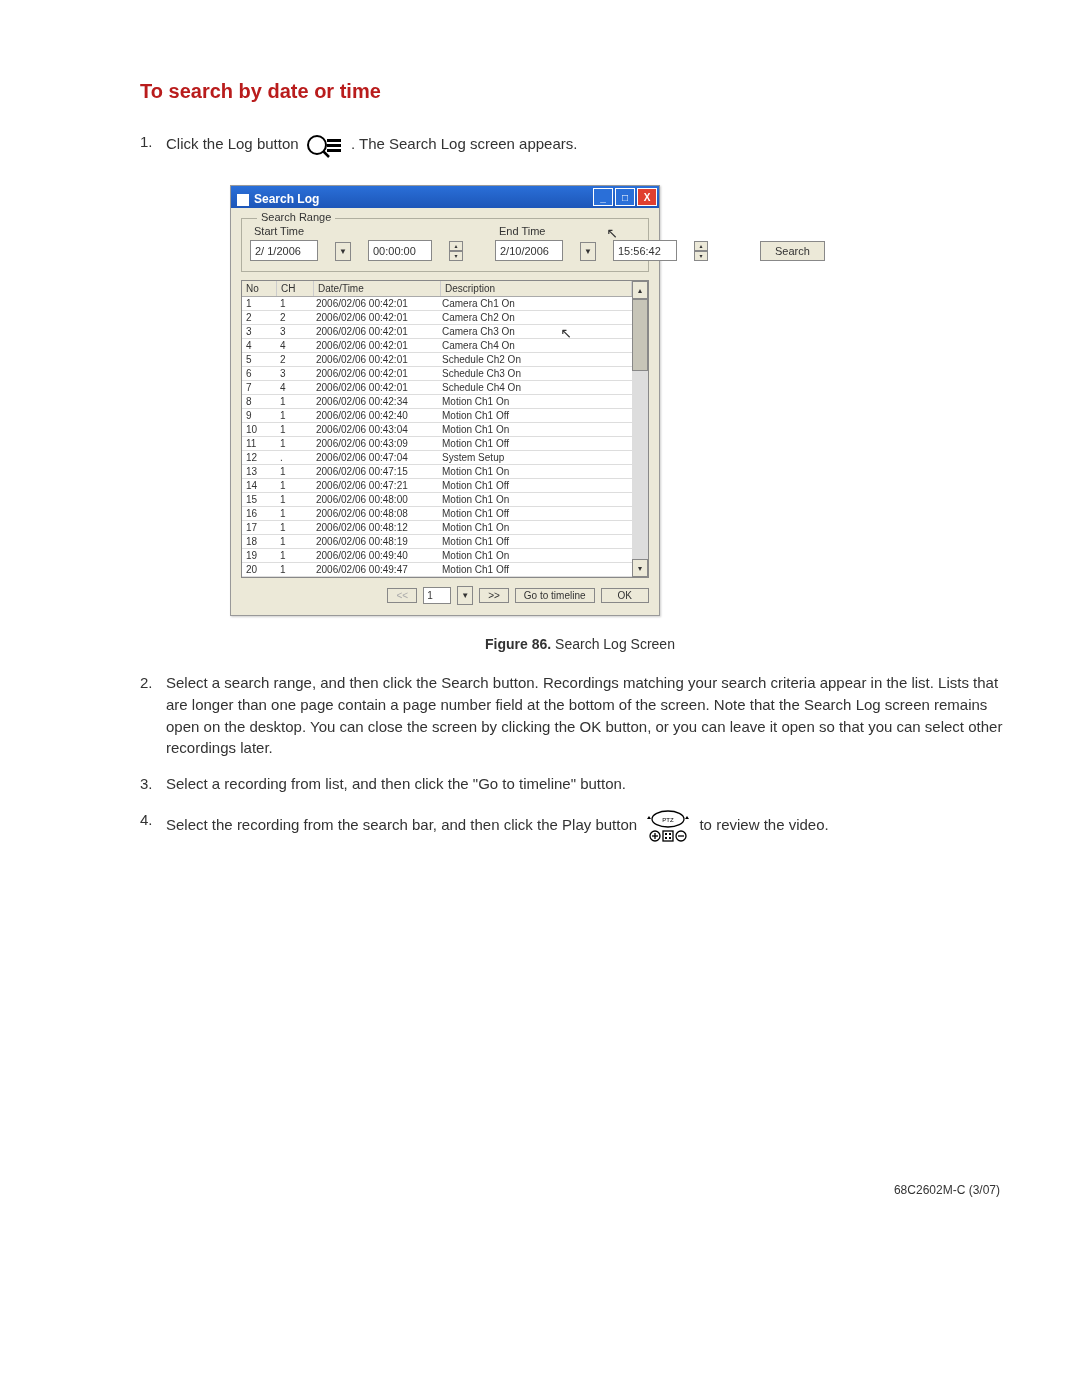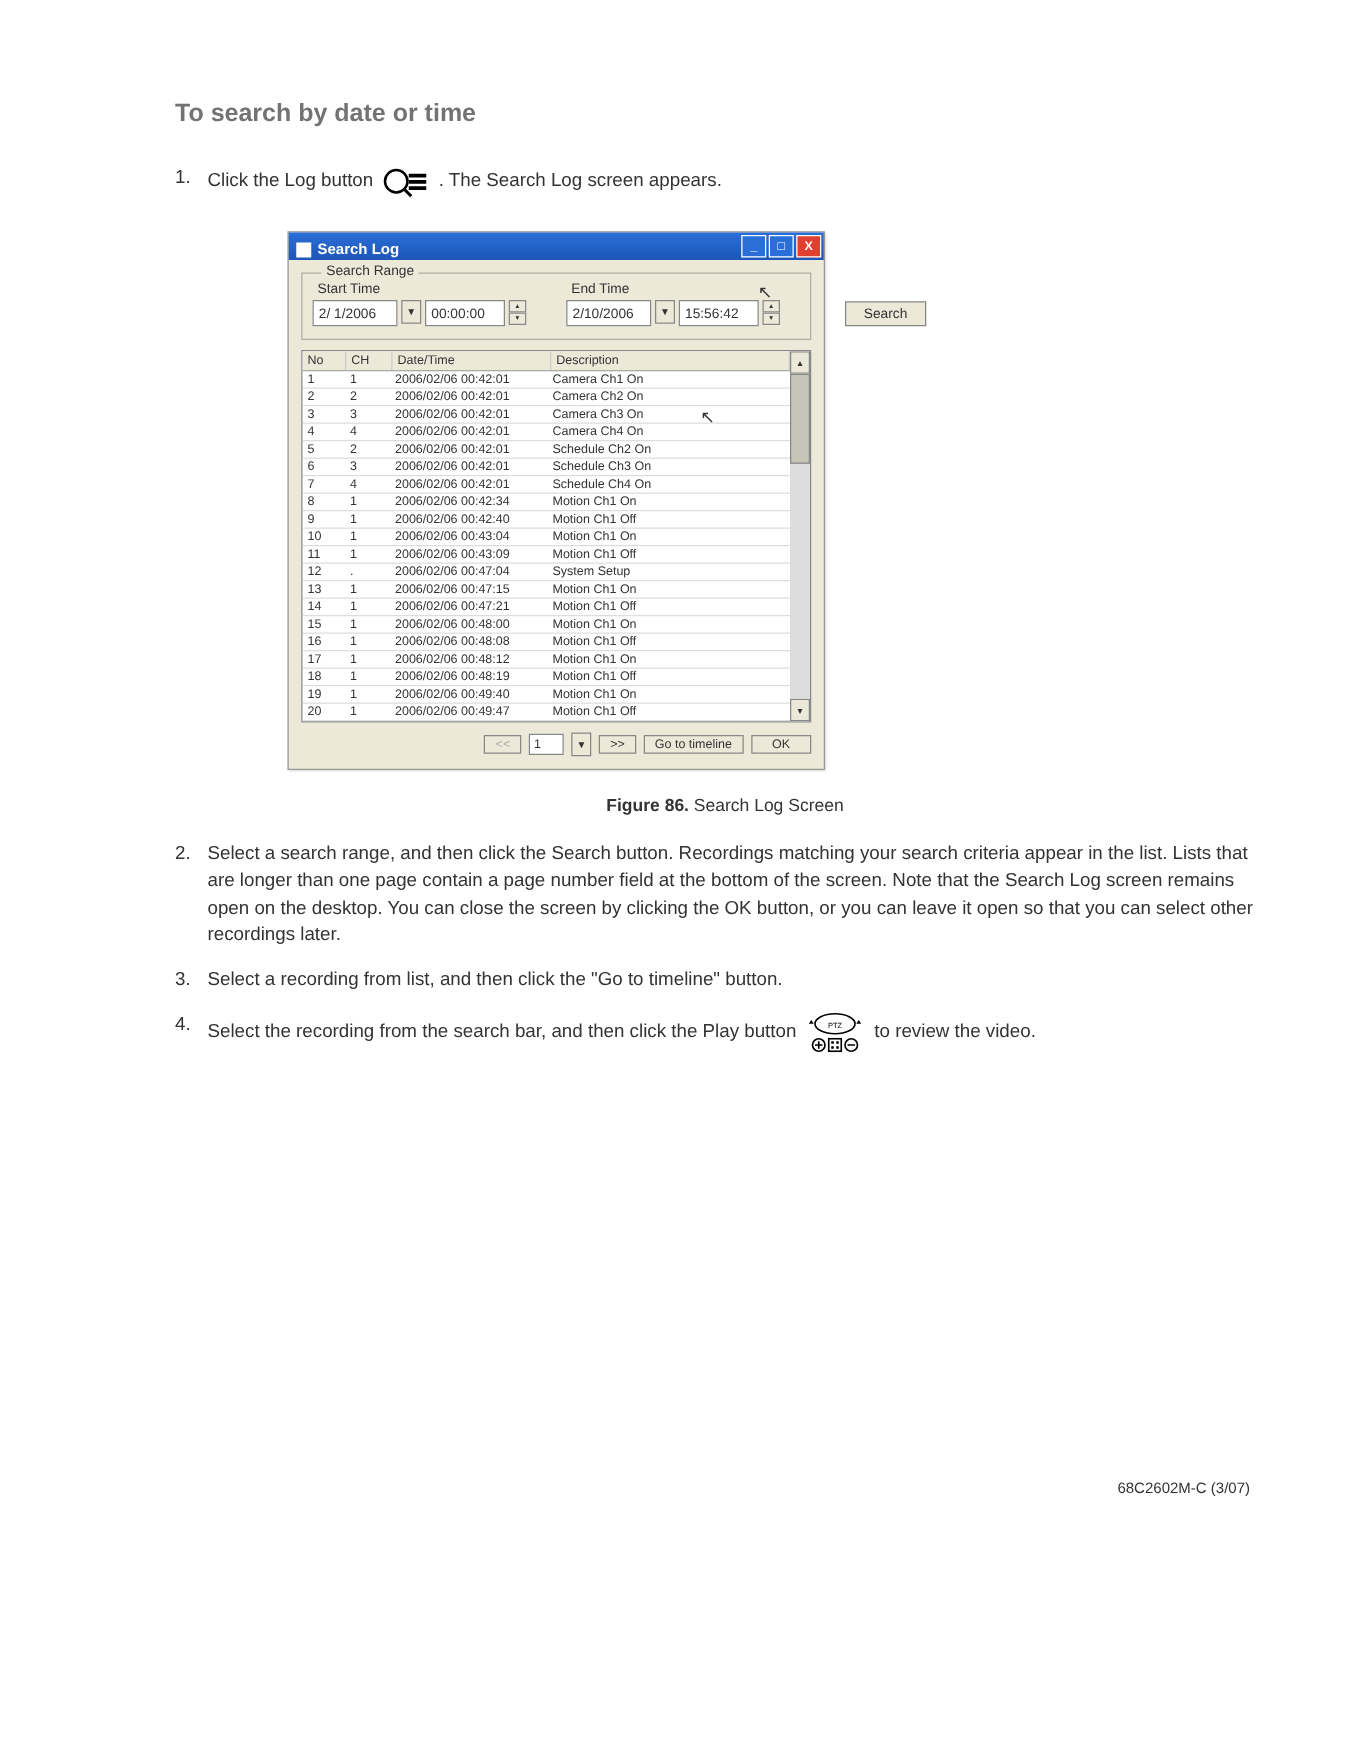--- a/index.html
+++ b/index.html
@@ -1,37 +1,37 @@
 <!DOCTYPE html>
 <html><head>
 <meta charset="utf-8">
 <style>
 body{margin:0;background:#fff;font-family:Arial,Helvetica,sans-serif;color:#333;width:1080px}
 .page{padding:80px 60px 40px 140px}
-h2{font-size:20px;font-weight:bold;margin:0 0 28px 0;color:#737373}
+h2{font-size:20px;font-weight:bold;margin:0 0 28px 0;color:#b91c1c}
 .ol{list-style:none;padding:0;margin:0}
 .ol>li{margin-bottom:14px;font-size:15px;line-height:1.45;position:relative;padding-left:26px}
 .ol>li .num{position:absolute;left:0}
 .inline-icon{display:inline-block;vertical-align:middle;width:40px;height:28px;margin:0 2px}
 .inline-icon svg{width:40px;height:28px}
 .ptz-icon{display:inline-block;vertical-align:middle;width:46px;height:34px;margin:0 4px}
 .window{width:428px;margin:26px 0 20px 90px;border:1px solid #999;background:#ece9d8;font-size:11px;box-shadow:1px 1px 2px rgba(0,0,0,0.2)}
 .titlebar{background:linear-gradient(to bottom,#2a6fd8,#1d56b8);color:#fff;display:flex;align-items:flex-end;padding:2px 2px 2px 6px;font-size:12px;font-weight:bold}
 .titlebar .spacer{flex:1}
 .tbbtn{width:18px;height:16px;margin-left:2px;display:flex;align-items:center;justify-content:center;font-family:Arial;font-size:10px;font-weight:bold;border:1px solid #fff}
 .tb-min{background:#2a6fd8;color:#fff}
 .tb-max{background:#2a6fd8;color:#fff}
 .tb-close{background:#e04030;color:#fff}
 .winbody{padding:10px}
 .fieldset{border:1px solid #b0afa0;padding:6px 8px 10px 8px;margin-bottom:8px;position:relative}
 .fieldset .legend{position:absolute;top:-8px;left:15px;background:#ece9d8;padding:0 4px;font-size:11px}
 .range-row{display:flex;gap:32px;align-items:flex-end}
 .range-col{flex:1}
 .lbl{font-size:11px;margin-bottom:3px;margin-left:4px}
-.inp-row{display:flex;gap:3px;align-items:flex-start}
+.inp-row{display:flex;gap:17px;align-items:flex-end}
 .textbox{background:#fff;border:1px solid #888;padding:2px 4px;font-size:11px;height:15px;display:flex;align-items:center}
 .textbox.date{width:58px}
 .textbox.time{width:54px}
 .dropbtn{width:14px;height:17px;border:1px solid #888;background:#ece9d8;display:flex;align-items:center;justify-content:center;font-size:8px}
 .spinbtns{display:flex;flex-direction:column}
 .spn{width:12px;height:8px;border:1px solid #888;background:#ece9d8;font-size:6px;display:flex;align-items:center;justify-content:center;line-height:1}
 .searchbtn{padding:3px 14px;border:1px solid #888;background:#ece9d8;font-size:11px;margin-left:20px}
 .cursor{position:absolute;font-size:14px}
 .tablewrap{border:1px solid #888;background:#fff;height:296px;overflow:hidden;position:relative}
 .tbl{width:calc(100% - 16px)}

